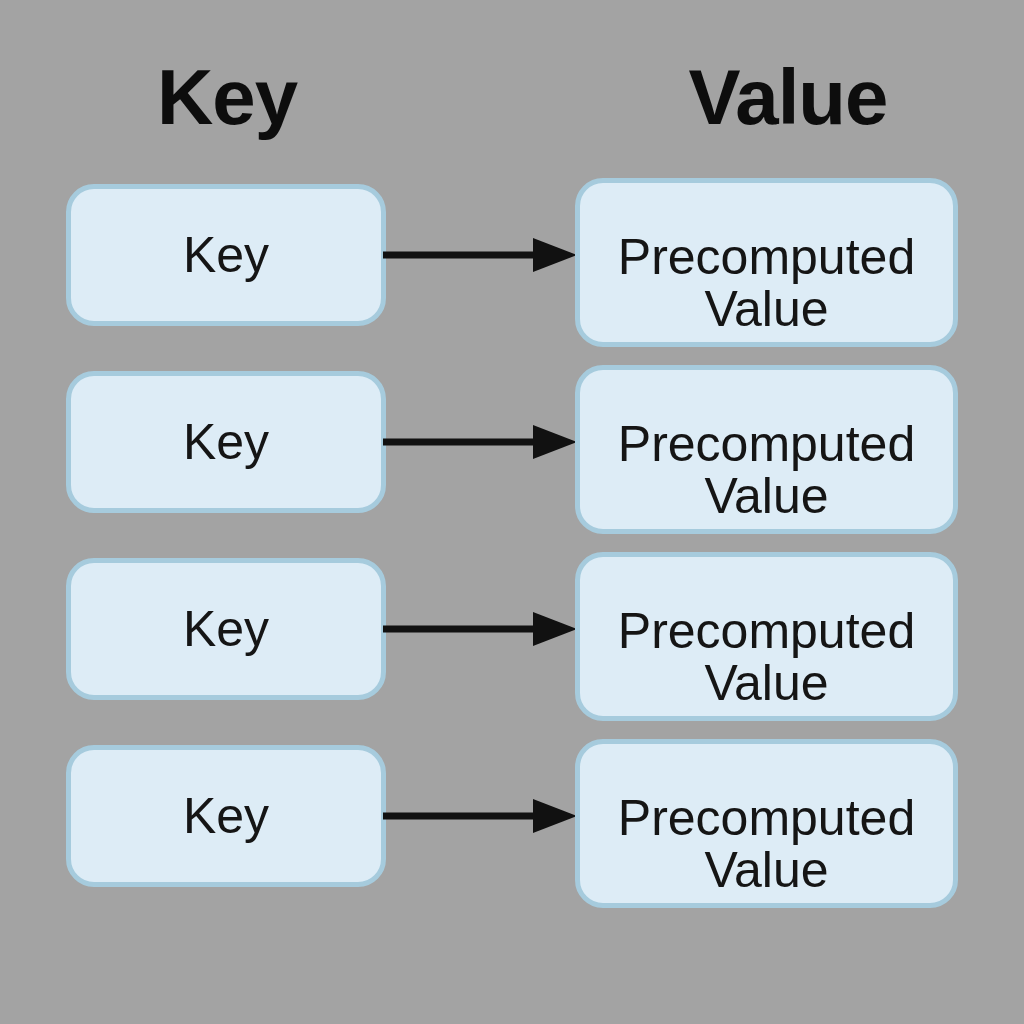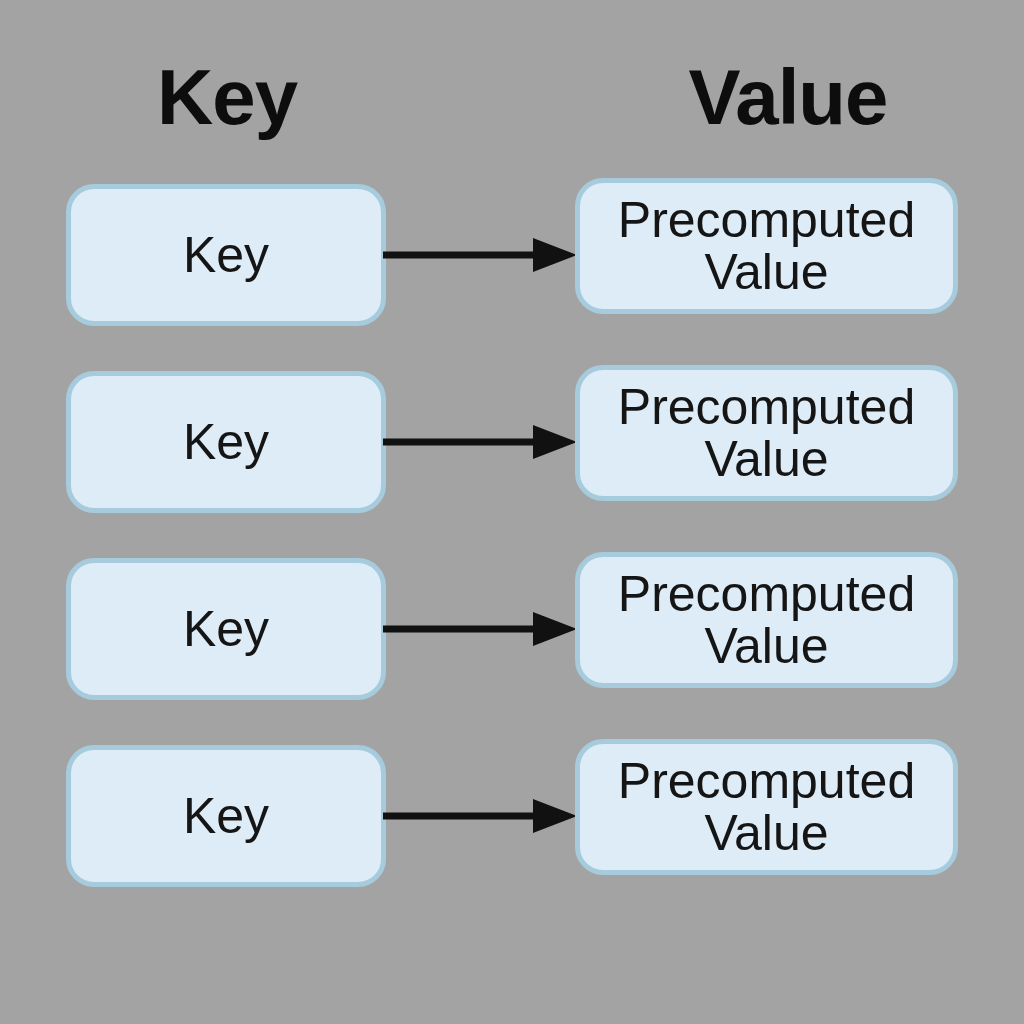--- a/index.html
+++ b/index.html
@@ -58,22 +58,23 @@
   .key-box {
     left: 66px;
     top: 8px;
     width: 320px;
     height: 142px;
   }
   .value-box {
     left: 575px;
     top: 2px;
     width: 383px;
-    height: 136px;
-    padding: 13px 28px;
+    height: 169px;
+    padding: 7px 28px;
+    align-items: flex-end;
   }
   .arrow {
     position: absolute;
     left: 383px;
     top: 59px;
     width: 196px;
     height: 40px;
   }
 </style>
 </head>

